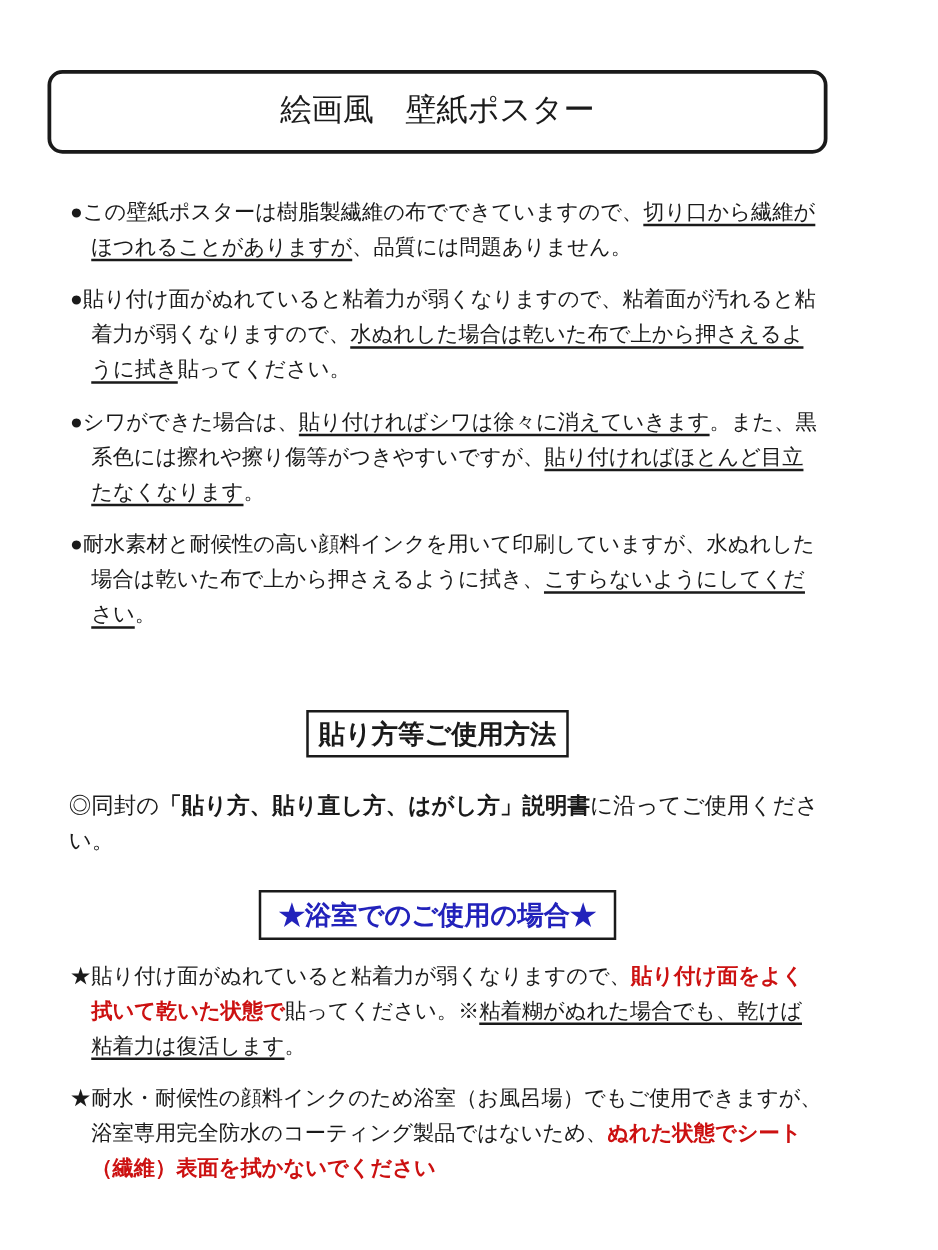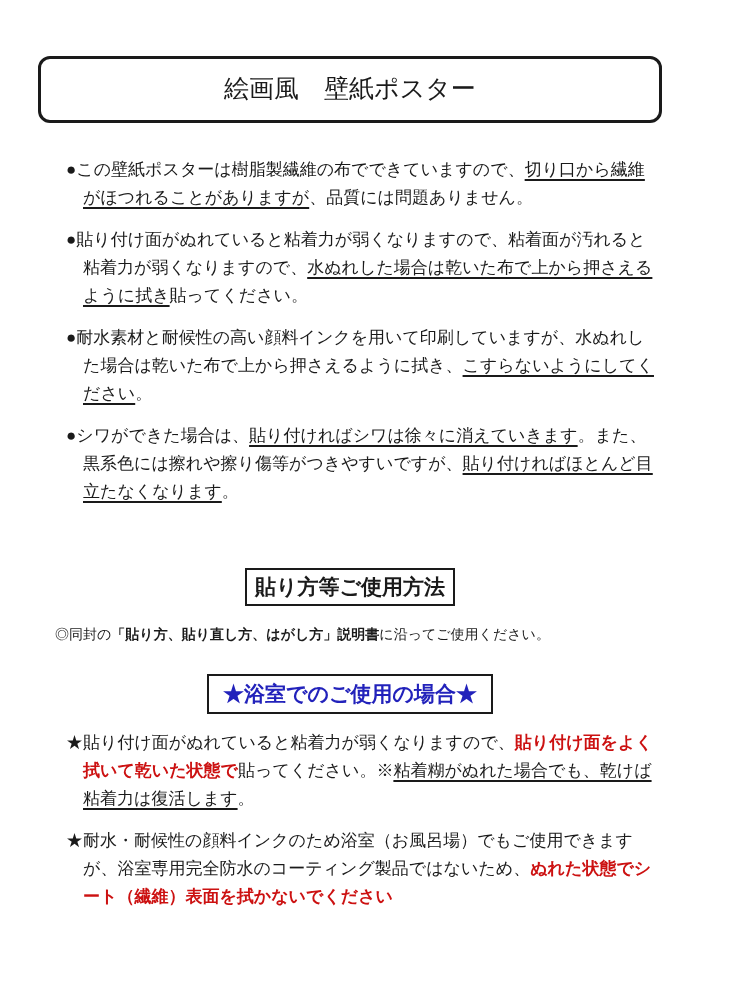--- a/index.html
+++ b/index.html
@@ -1,61 +1,61 @@
 <!DOCTYPE html>
 <html lang="ja" style="--text: #1a1a1a; --border: #1a1a1a; --red: #cc1111; --blue: #2222bb; --bg: #ffffff;"><head>
 <meta charset="utf-8">
 <style>
   :root{
     --text:#1a1a1a; --border:#1a1a1a; --red:#cc1111; --blue:#2222bb; --bg:#ffffff;
   }
   html,body{margin:0;padding:0;background:#fff;}
   .page{
     width:700px;height:1000px;background:var(--bg);color:var(--text);
-    font-family:Liberation Sans, sans-serif;
+    font-family:Liberation Serif, serif;
     overflow:hidden;position:relative;box-sizing:border-box;
   }
   .title-box{
     width:624px;margin:56px auto 0;border:3px solid var(--border);
     border-radius:12px;text-align:center;padding:11px 4px 13px;box-sizing:border-box;
   }
   .title-line{font-size:25px;line-height:37px;font-weight:500;}
   .notes{margin:33px 42px 0 55px;}
   .note,.bath-item{
-    font-size:17px;line-height:28px;margin:0 0 14px 11px;
+    font-size:17px;line-height:28px;margin:0 0 14px 1px;
     padding-left:17px;text-indent:-17px;text-align:left;
   }
   .run{text-indent:0;}
   .u{text-decoration:underline;text-underline-offset:4px;text-decoration-thickness:1.5px;}
   .b{font-weight:bold;}
   .rb{color:var(--red);font-weight:bold;}
   .center-row{display:flex;justify-content:center;text-align:right;}
   .boxed-header{
     border:2px solid var(--border);font-weight:bold;font-size:21px;
     line-height:30px;padding:2px 8px;
   }
   .usage-header{margin-top:48px;}
   .bath-header{margin-top:26px;color:var(--blue);padding:3px 14px;}
-  .usage-line{margin:14px 42px 0 55px;font-size:14px;line-height:28px;}
+  .usage-line{margin:24px 42px 0 55px;font-size:18px;line-height:28px;}
   .bath-items{margin:15px 42px 0 55px;}
 </style>
 </head>
 <body>
 
 <div class="page">
 
   <div class="title-box">
     <div class="title-line">絵画風　壁紙ポスター</div>
   </div>
 
   <div class="notes">
       <div class="note"><span class="run plain">●</span><span class="run plain">この壁紙ポスターは樹脂製繊維の布でできていますので、</span><span class="run u">切り口から繊維がほつれることがありますが</span><span class="run plain">、品質には問題ありません。</span></div>
       <div class="note"><span class="run plain">●</span><span class="run plain">貼り付け面がぬれていると粘着力が弱くなりますので、粘着面が汚れると粘着力が弱くなりますので、</span><span class="run u">水ぬれした場合は乾いた布で上から押さえるように拭き</span><span class="run plain">貼ってください。</span></div>
+      <div class="note"><span class="run plain">●</span><span class="run plain">シワができた場合は、</span><span class="run u">貼り付ければシワは徐々に消えていきます</span><span class="run plain">。また、黒系色には擦れや擦り傷等がつきやすいですが、</span><span class="run u">貼り付ければほとんど目立たなくなります</span><span class="run plain">。</span></div>
       <div class="note"><span class="run plain">●</span><span class="run plain">耐水素材と耐候性の高い顔料インクを用いて印刷していますが、水ぬれした場合は乾いた布で上から押さえるように拭き、</span><span class="run u">こすらないようにしてください</span><span class="run plain">。</span></div>
-      <div class="note"><span class="run plain">●</span><span class="run plain">シワができた場合は、</span><span class="run u">貼り付ければシワは徐々に消えていきます</span><span class="run plain">。また、黒系色には擦れや擦り傷等がつきやすいですが、</span><span class="run u">貼り付ければほとんど目立たなくなります</span><span class="run plain">。</span></div>
     </div>
 
   <div class="center-row">
     <div class="boxed-header usage-header">貼り方等ご使用方法</div>
   </div>
 
   <div class="usage-line"><span class="run plain">◎</span><span><span class="run plain">同封の</span><span class="run b">「貼り方、貼り直し方、はがし方」説明書</span><span class="run plain">に沿ってご使用ください。</span></span></div>
 
   <div class="center-row">
     <div class="boxed-header bath-header">★浴室でのご使用の場合★</div>

